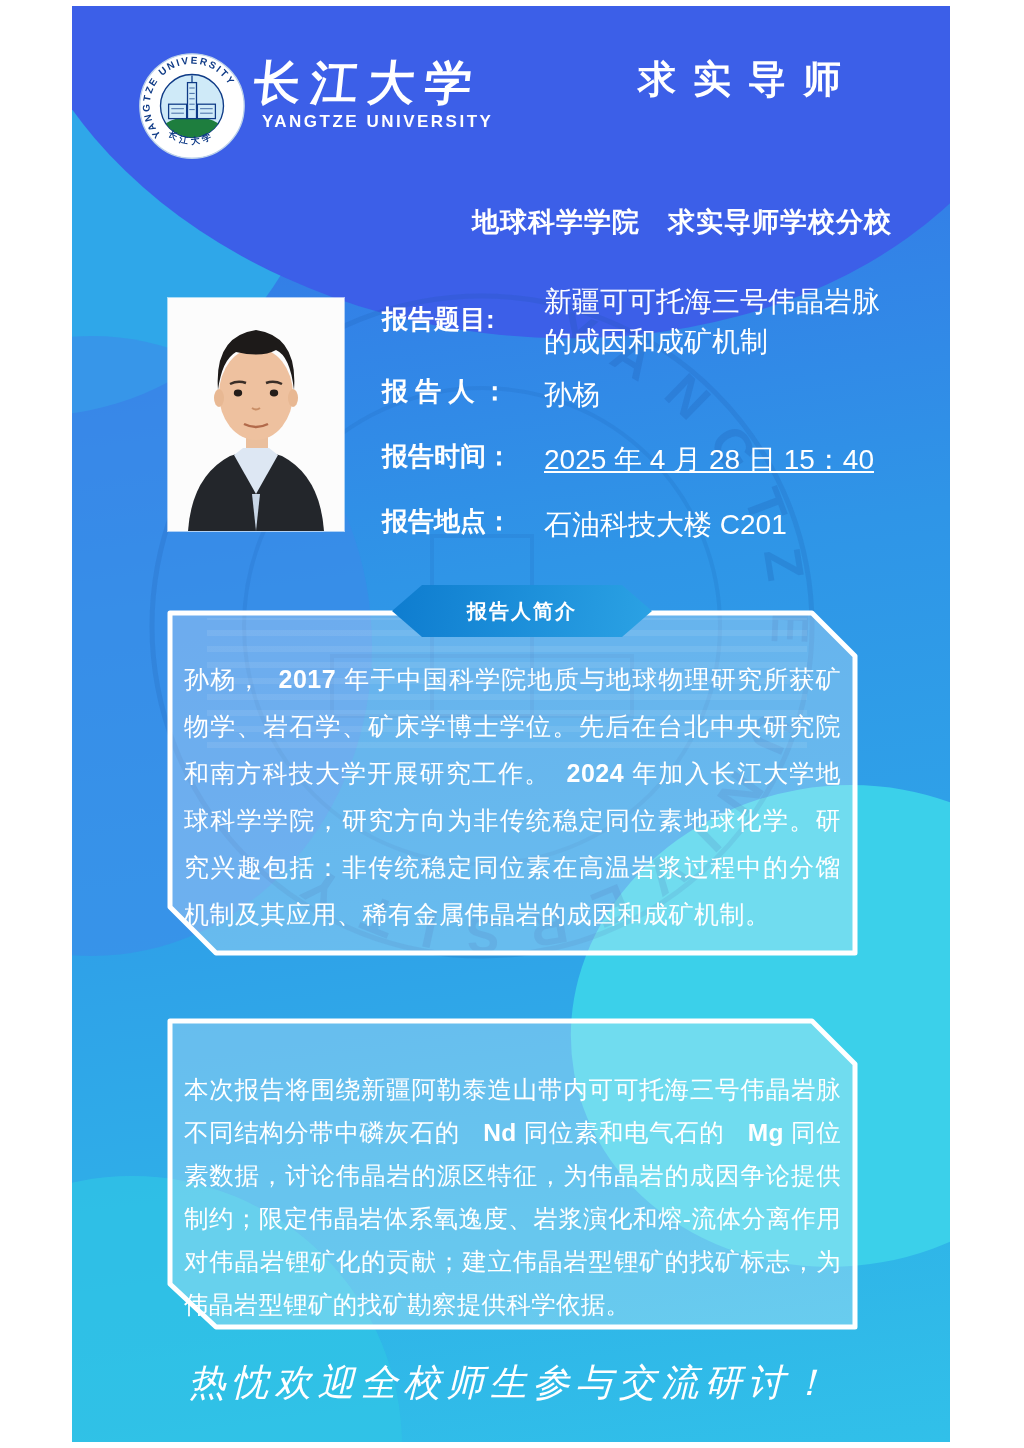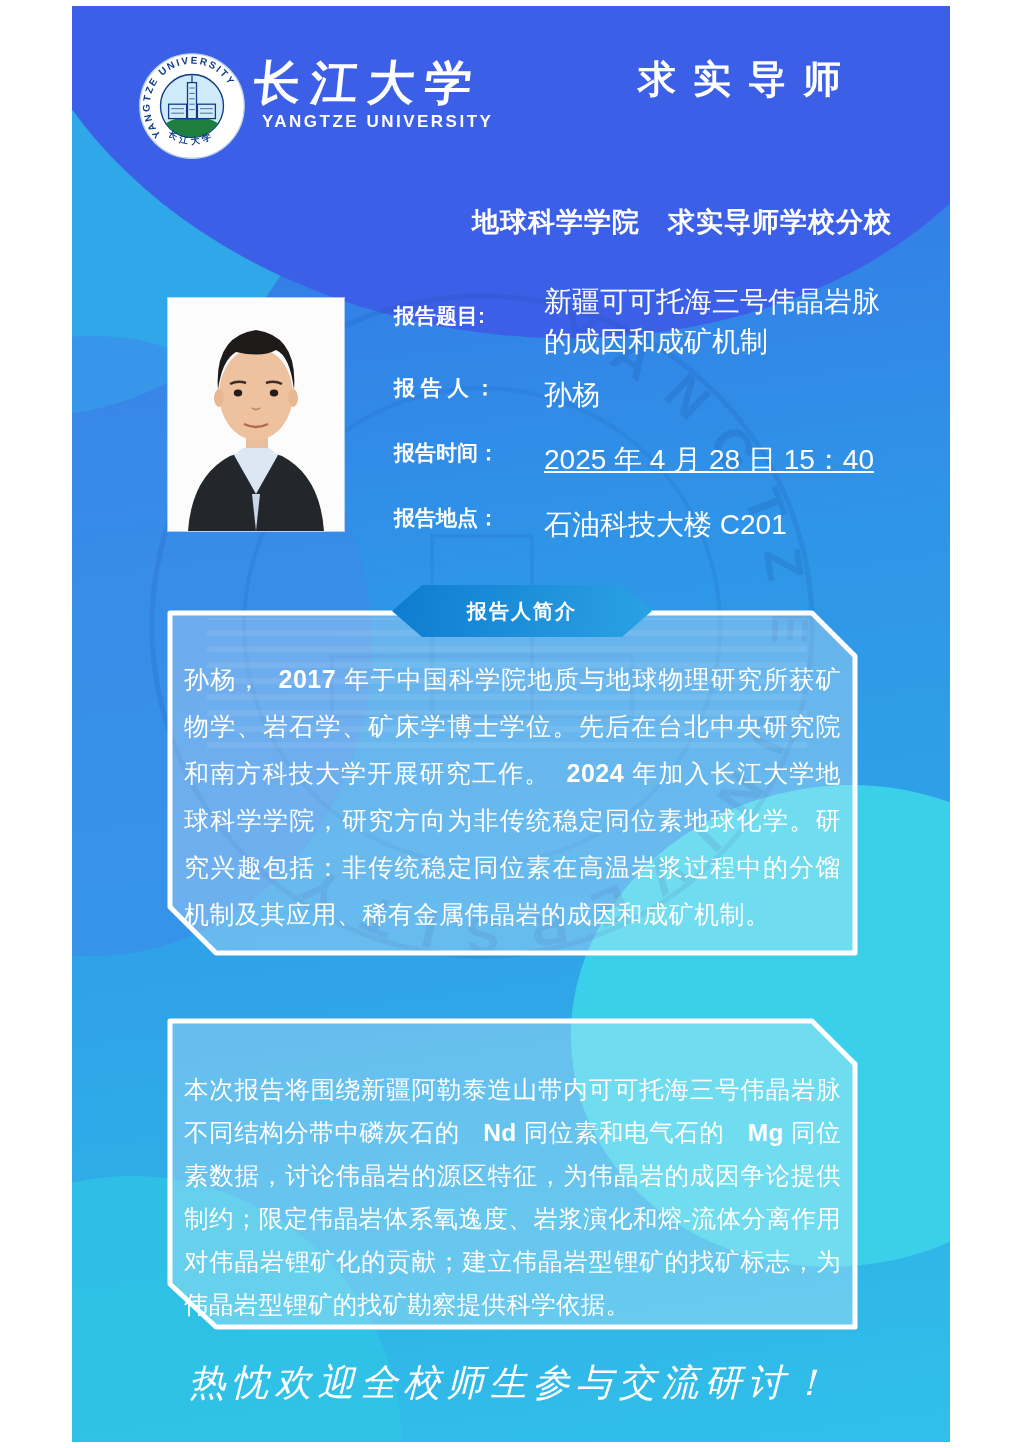--- a/index.html
+++ b/index.html
@@ -34,21 +34,21 @@
   .salon-1 { top:48px; } .salon-2 { top:112px; }
   .dept-line { position:absolute; left:400px; top:198px; color:#fff; font-size:27px; font-weight:bold;
     letter-spacing:1px; white-space:nowrap; }
 
   
   .photo { position:absolute; left:96px; top:292px; width:176px; height:233px;
     background:#fbfbfb; box-shadow:0 0 0 1px rgba(255,255,255,0.6); }
   .photo svg { display:block; width:100%; height:100%; }
 
   
-  .info-label { position:absolute; left:322px; color:#fff; font-size:21px; font-weight:bold; white-space:nowrap; }
+  .info-label { position:absolute; left:310px; color:#fff; font-size:26px; font-weight:bold; white-space:nowrap; }
   .info-value { position:absolute; left:472px; color:#fff; font-size:28px; line-height:40px; }
   .lab-1 { top:296px; } .val-1 { top:276px; width:352px; }
   .lab-2 { top:368px; } .val-2 { top:369px; }
   .lab-3 { top:433px; } .val-3 { top:434px;text-decoration:underline; }
   .lab-4 { top:498px; } .val-4 { top:499px; }
 
   
   .banner { position:absolute; width:260px; height:52px; z-index:5;
     clip-path:polygon(30px 0, calc(100% - 30px) 0, 100% 50%, calc(100% - 30px) 100%, 30px 100%, 0 50%);
     background:linear-gradient(100deg,#0e7ccf,#2ba2e4);

